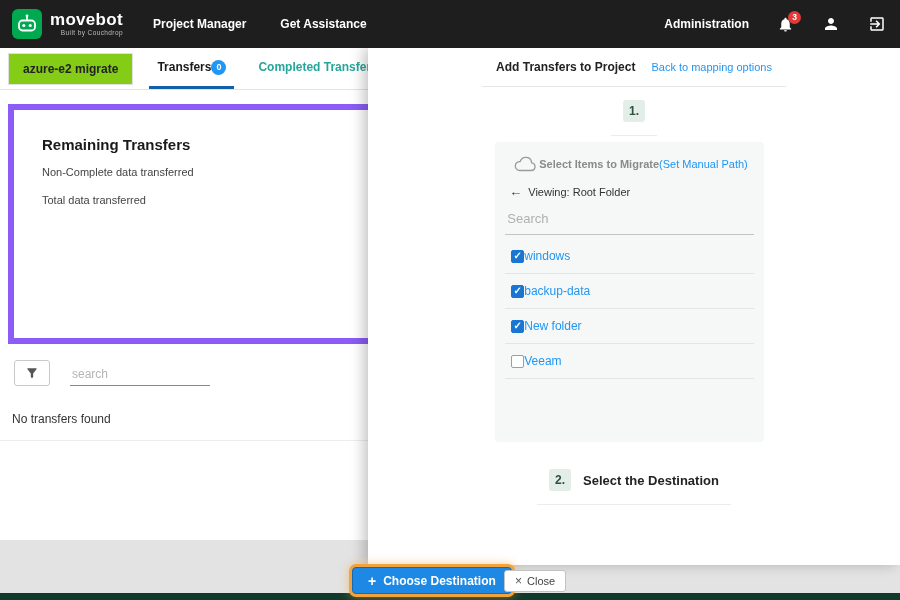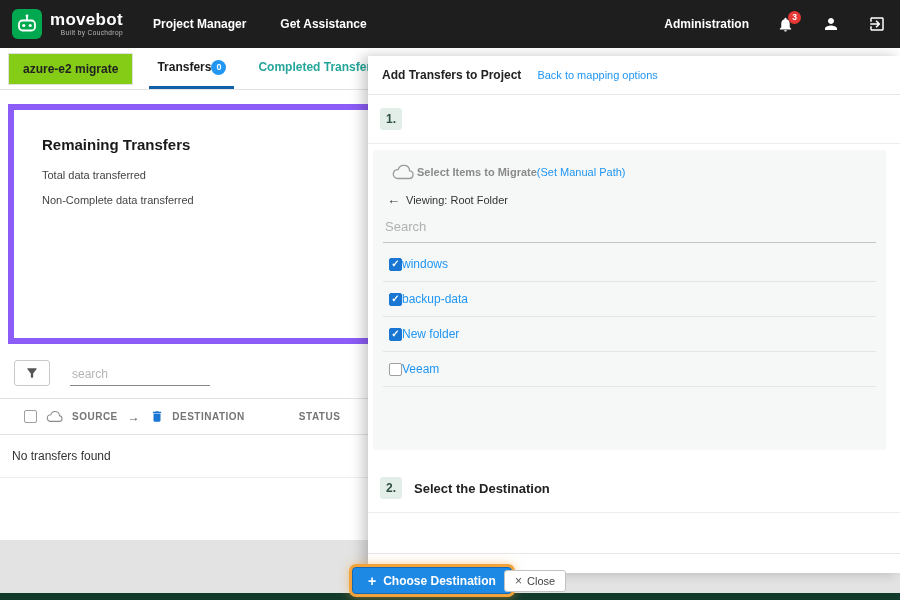--- a/index.html
+++ b/index.html
@@ -47,21 +47,21 @@
   .thead { display:flex; align-items:center; height:37px; border-top:1px solid #e3e3e3; border-bottom:1px solid #e3e3e3; padding-left:24px; gap:8px; font-size:10px; color:#757575; letter-spacing:.5px; font-weight:bold; }
   .arrow-sep { color:#555; font-size:12px; font-weight:normal; margin:0 2px; }
   .col-status { margin-left:46px; }
   .empty-row { padding:14px 0 14px 12px; font-size:12px; color:#333; border-bottom:1px solid #ededed; background:#fff; }
 
   
   .lower-strip { position:absolute; top:540px; left:0; width:900px; height:53px; background:#e3e3e3; }
   .footer-strip { position:absolute; top:593px; left:0; width:900px; height:7px; background:#123a2b; }
 
   
-  .panel { position:absolute; left:368px; top:56px; width:532px; height:517px; background:#fff; box-shadow:-5px 0 12px rgba(0,0,0,.22); z-index:5; display:flex; flex-direction:column; }
+  .panel { position:absolute; left:368px; top:48px; width:532px; height:517px; background:#fff; box-shadow:-5px 0 12px rgba(0,0,0,.22); z-index:5; display:flex; flex-direction:column;align-items:center; }
   .panel-header { display:flex; align-items:center; gap:16px; padding:12px 14px; border-bottom:1px solid #e6e6e6; }
   .panel-title { font-size:12px; font-weight:bold; color:#222; }
   .back-link { font-size:11px; color:#2196f3; }
   .step-header { display:flex; align-items:center; gap:12px; padding:13px 12px; border-bottom:1px solid #ececec; }
   .step-num { width:22px; height:22px; border-radius:3px; background:#e2eee7; color:#2f4f43; font-weight:bold; font-size:12px; display:flex; align-items:center; justify-content:center; flex:none; }
   .step-title { font-size:13px; font-weight:bold; color:#222; }
   .step2-header { border-bottom:1px solid #ececec; margin-top:14px; }
 
   .source-card { margin:6px 14px 0 5px; background:#f6f7f7; border-radius:3px; padding:12px 10px 10px; height:300px; overflow:hidden; }
   .picker-head { display:flex; align-items:center; padding:0 6px; }
@@ -142,47 +142,34 @@
     <span>Completed Transfers</span>
     <span class="badge green">0</span>
   </div>
   <div class="tab teal">
     <span>Recomme</span>
   </div>
 </div>
 
 <div class="summary-card">
   <div class="summary-title">Remaining Transfers</div>
+  <div class="summary-line second">Non-Complete data transferred</div>
   <div class="summary-line first">Total data transferred</div>
-  <div class="summary-line second">Non-Complete data transferred</div>
 </div>
 
 <div class="filter-row">
   <div class="filter-btn">
     <svg width="14" height="14" viewBox="0 0 24 24">
         <path fill="#555" d="M4.25 5.61C6.27 8.2 10 13 10 13v6c0 .55.45 1 1 1h2c.55 0 1-.45 1-1v-6s3.73-4.8 5.75-7.39C20.25 4.95 19.78 4 18.95 4H5.04c-.83 0-1.3.95-.79 1.61z"></path>
       </svg>
   </div>
   <input class="search-input" type="text" placeholder="search" style="">
 </div>
 
 <div class="transfers-table">
-  <div class="thead">
-    <span class="cb" data-checked="false"></span>
-    <svg width="19" height="15" viewBox="0 0 24 20">
-        <path d="M6.3 16.5h11.9a3.8 3.8 0 0 0 .4-7.58A5.8 5.8 0 0 0 7.2 7.64 4.3 4.3 0 0 0 6.3 16.5z" fill="none" stroke="#8a8a8a" stroke-width="1.4"></path>
-      </svg>
-    <span>SOURCE</span>
-    <span class="arrow-sep">→</span>
-    <svg width="14" height="15" viewBox="0 0 24 24">
-        <path fill="#1976d2" d="M6 19c0 1.1.9 2 2 2h8c1.1 0 2-.9 2-2V7H6v12zM19 4h-3.5l-1-1h-5l-1 1H5v2h14V4z"></path>
-      </svg>
-    <span>DESTINATION</span>
-    <span class="col-status">STATUS</span>
-  </div>
   <div class="empty-row">No transfers found</div>
 </div>
 
 <div class="lower-strip"></div>
 <div class="footer-strip"></div>
 
 <div class="panel">
   <div class="panel-header">
     <span class="panel-title">Add Transfers to Project</span>
     <a class="back-link">Back to mapping options</a>

